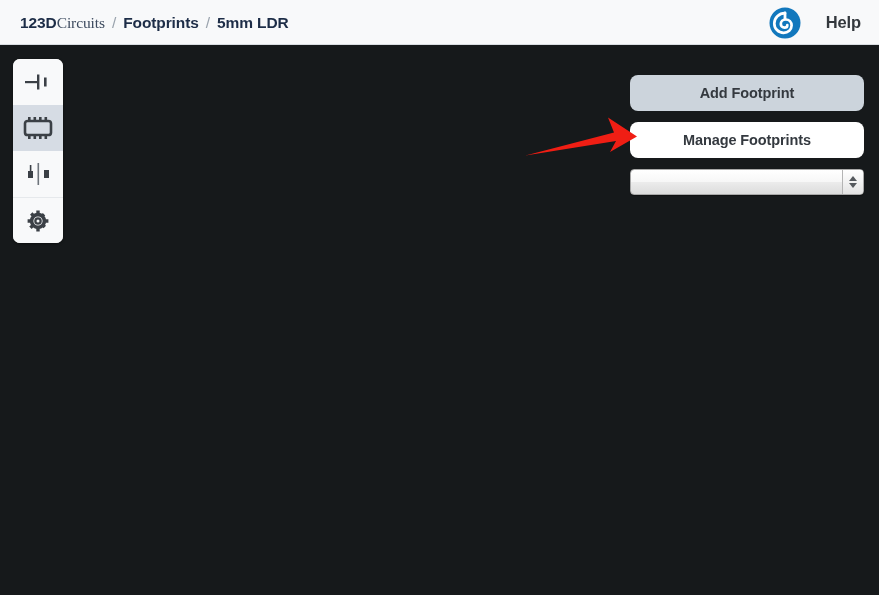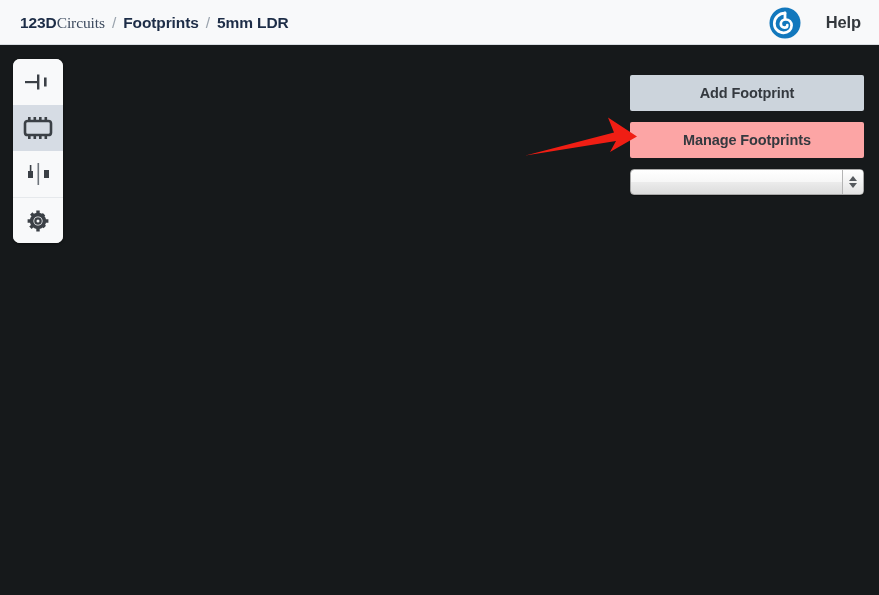--- a/index.html
+++ b/index.html
@@ -143,36 +143,36 @@
     left: 630px;
     top: 30px;
     width: 234px;
   }
 
   .fp-button {
     width: 234px;
     height: 36px;
     background: #ccd4dc;
     border: none;
-    border-radius: 2px;
+    border-radius: 8px;
     color: #34393f;
     font-family: "Liberation Sans", sans-serif;
     font-size: 14.5px;
     font-weight: bold;
     letter-spacing: -0.1px;
     cursor: pointer;
     display: block;
     padding: 0;
     box-sizing: border-box;
   }
   .fp-button.primary {
     background: #ccd4dc;
   }
   .fp-button.secondary {
-    background: #fca5a5;
+    background: #ffffff;
     margin-top: 11px;
   }
 
   
   #fp-select-wrap {
     position: relative;
     margin-top: 11px;
     width: 234px;
     height: 26px;
     border-radius: 4px;

